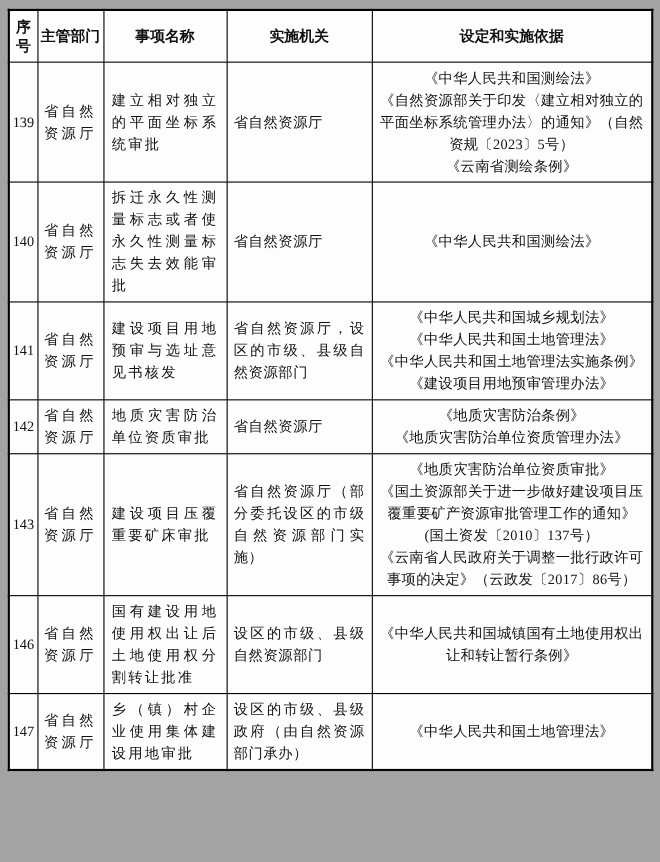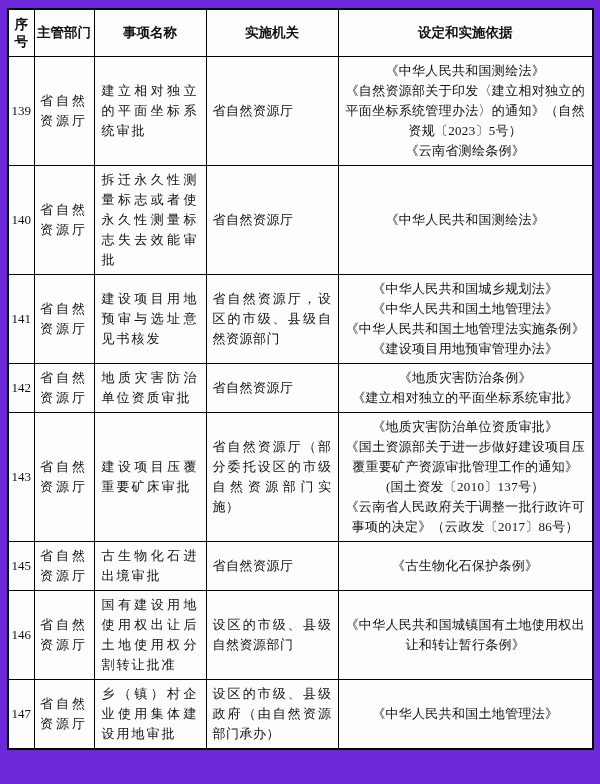--- a/index.html
+++ b/index.html
@@ -12,21 +12,21 @@
     height: 784px;
     overflow: hidden;
     position: relative;
     color: #111;
   }
   .page {
     position: absolute;
     left: 0; top: 0;
     width: 600px;
     height: 784px;
-    background: #6d28d9;
+    background: #a3a3a3;
   }
   table.approval-table {
     position: absolute;
     left: 7px;
     top: 8px;
     width: 585px;
     border-collapse: collapse;
     table-layout: fixed;
     background: #fdfdfd;
     border: 2px solid #000;
@@ -139,46 +139,37 @@
           </td>
   </tr>
 
   <tr>
     <td class="c-no">142</td>
     <td class="c-dept">省自然资源厅</td>
     <td class="c-item">地质灾害防治单位资质审批</td>
     <td class="c-agency">省自然资源厅</td>
     <td class="c-basis">
             <div class="basis-line">《地质灾害防治条例》</div>
-            <div class="basis-line">《建立相对独立的平面坐标系统审批》</div>
+            <div class="basis-line">《地质灾害防治单位资质管理办法》</div>
           </td>
   </tr>
 
   <tr>
     <td class="c-no">143</td>
     <td class="c-dept">省自然资源厅</td>
     <td class="c-item">建设项目压覆重要矿床审批</td>
     <td class="c-agency">省自然资源厅（部分委托设区的市级自然资源部门实施）</td>
     <td class="c-basis">
             <div class="basis-line">《地质灾害防治单位资质审批》</div>
             <div class="basis-line">《国土资源部关于进一步做好建设项目压覆重要矿产资源审批管理工作的通知》(国土资发〔2010〕137号）</div>
             <div class="basis-line">《云南省人民政府关于调整一批行政许可事项的决定》（云政发〔2017〕86号）</div>
           </td>
   </tr>
 
 
-  <tr>
-    <td class="c-no">145</td>
-    <td class="c-dept">省自然资源厅</td>
-    <td class="c-item">古生物化石进出境审批</td>
-    <td class="c-agency">省自然资源厅</td>
-    <td class="c-basis">
-            <div class="basis-line">《古生物化石保护条例》</div>
-          </td>
-  </tr>
 
   <tr>
     <td class="c-no">146</td>
     <td class="c-dept">省自然资源厅</td>
     <td class="c-item">国有建设用地使用权出让后土地使用权分割转让批准</td>
     <td class="c-agency">设区的市级、县级自然资源部门</td>
     <td class="c-basis">
             <div class="basis-line">《中华人民共和国城镇国有土地使用权出让和转让暂行条例》</div>
           </td>
   </tr>

